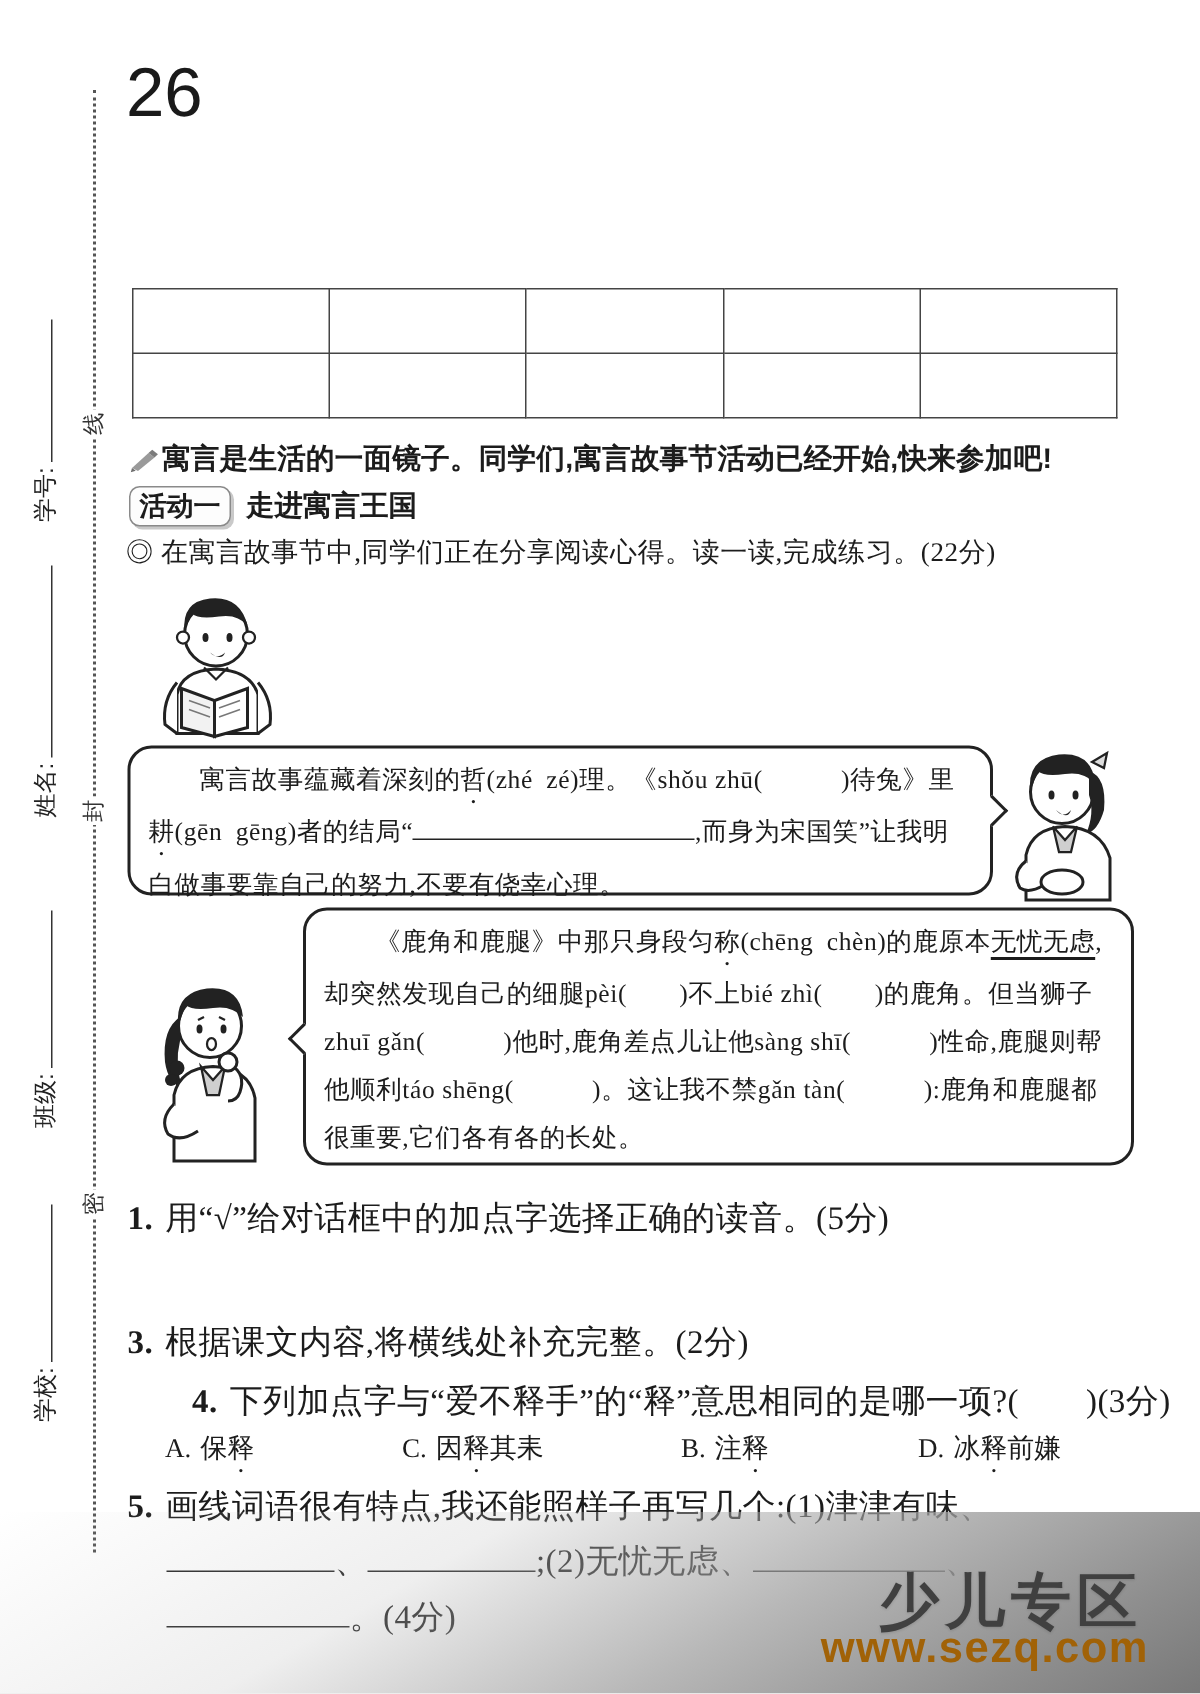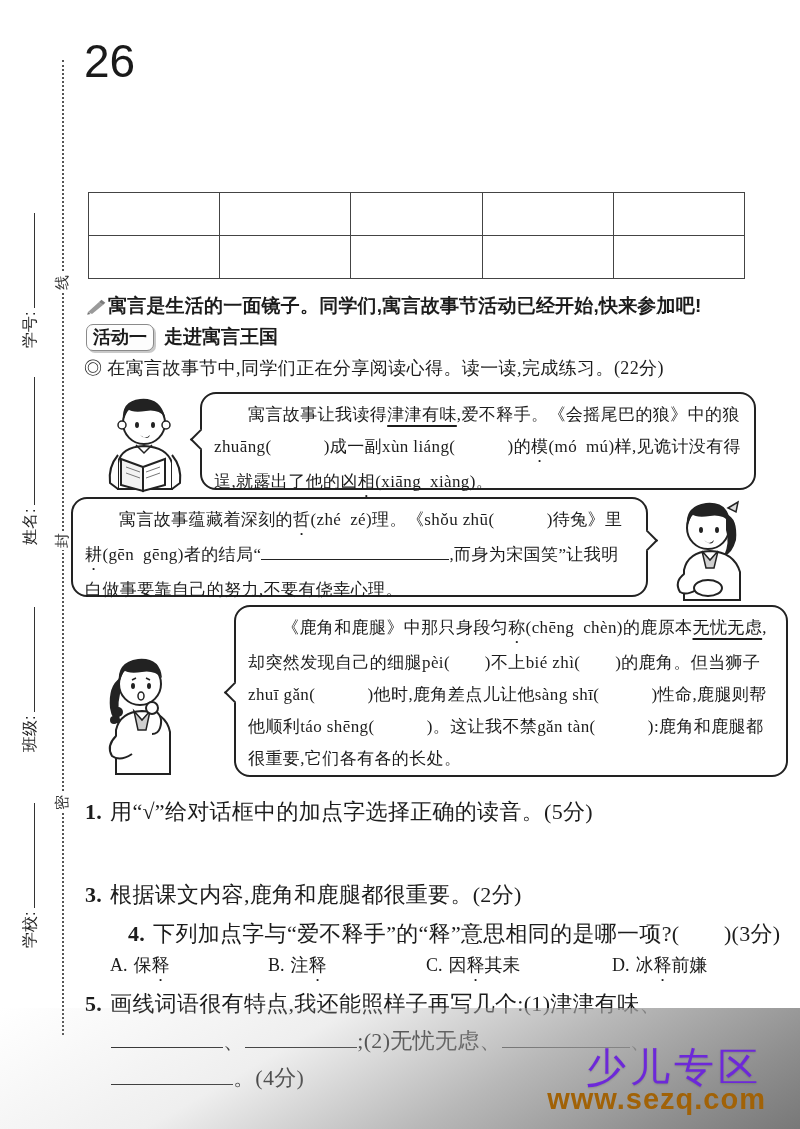--- a/index.html
+++ b/index.html
@@ -60,22 +60,22 @@
   
   .bubble {
     position:absolute; border:2px solid #222; border-radius:16px; background:#fff;
     font-size:17px; line-height:32px; letter-spacing:0.4px;
     padding:5px 12px 5px 12px; text-indent:2em;
   }
   .bubble .tail { position:absolute; width:15px; height:15px; background:#fff; }
   .tail-left  { left:-9px; border-left:2px solid #222; border-bottom:2px solid #222; transform:rotate(45deg); }
   .tail-right { right:-9px; border-right:2px solid #222; border-top:2px solid #222; transform:rotate(45deg); }
   .b1 { left:200px; top:392px; width:556px; height:98px; }
-  .b2 { left:71px;  top:497px; width:577px; height:100px; }
-  .b3 { left:202px; top:605px; width:554px; height:172px;margin-left:32px; }
+  .b2 { left:85px;  top:497px; width:577px; height:100px; }
+  .b3 { left:202px; top:605px; width:554px; height:172px; }
   .kid { position:absolute; }
   
   .u { text-decoration:underline; text-underline-offset:5px; text-decoration-thickness:1.5px; }
   .dotted {
     -webkit-text-emphasis:filled dot; -webkit-text-emphasis-position:under left;
     text-emphasis:filled dot; text-emphasis-position:under left;
   }
   .blank { display:inline-block; border-bottom:1.5px solid #222; height:0.95em; vertical-align:baseline; }
   
   .q { position:absolute; left:85px; width:675px; font-size:22px; line-height:34px; letter-spacing:0.3px; }
@@ -89,22 +89,22 @@
   .q5 .qbody { display:inline; }
   .q5wrap { padding-left:26px; text-indent:-26px; line-height:37px; }
   
   .wm-bg {
     position:absolute; left:0; right:0; top:1008px; height:121px; pointer-events:none;
     background:linear-gradient(150deg, rgba(190,190,190,0) 0%, rgba(190,190,190,0.25) 35%,
                rgba(160,160,160,0.75) 62%, #8f8f8f 85%, #787878 100%);
   }
   .wm-title {
     position:absolute; right:38px; top:1040px;
-    font-family:"Liberation Sans", sans-serif; font-weight:normal; font-size:40px;
-    color:#6d28d9; letter-spacing:4px; text-shadow:0 1px 2px rgba(0,0,0,0.15);
+    font-family:"Liberation Sans", sans-serif; font-weight:bold; font-size:40px;
+    color:#404040; letter-spacing:4px; text-shadow:0 1px 2px rgba(0,0,0,0.15);
   }
   .wm-url {
     position:absolute; right:34px; top:1083px;
     font-family:"Liberation Sans", sans-serif; font-weight:bold; font-size:29px;
     color:#a16207; letter-spacing:1px;
   }
 </style>
 </head>
 <body>
 
@@ -179,24 +179,20 @@
     <path d="M48 52 L56 60 L64 52" fill="none" stroke="#222" stroke-width="1.5"></path>
     <path d="M30 62 Q20 74 22 90 L30 96" fill="#fff" stroke="#222" stroke-width="2"></path>
     <path d="M84 62 Q94 74 92 90 L84 96" fill="#fff" stroke="#222" stroke-width="2"></path>
     <path d="M33 66 L55 74 L55 98 L33 92 Z" fill="#f2f2f2" stroke="#222" stroke-width="2"></path>
     <path d="M77 66 L55 74 L55 98 L77 92 Z" fill="#fff" stroke="#222" stroke-width="2"></path>
     <line x1="38" y1="74" x2="52" y2="79" stroke="#777" stroke-width="1"></line>
     <line x1="38" y1="80" x2="52" y2="85" stroke="#777" stroke-width="1"></line>
     <line x1="58" y1="79" x2="72" y2="74" stroke="#777" stroke-width="1"></line>
     <line x1="58" y1="85" x2="72" y2="80" stroke="#777" stroke-width="1"></line>
   </svg>
-  <div class="bubble b1">
-    <span class="tail tail-left" style="top:38px"></span>
-    <span><span>寓言故事让我读得</span><span class="u">津津有味</span><span>,爱不释手。《会摇尾巴的狼》中的狼zhuāng(　　　)成一副xùn liáng(　　　)的</span><span class="dotted">模</span><span>(mó mú)样,见诡计没有得逞,就露出了他的凶</span><span class="dotted">相</span><span>(xiāng xiàng)。</span></span>
-  </div>
 
   <svg class="kid" style="left:666px; top:496px" width="100" height="108" viewBox="0 0 100 108">
     <circle cx="42" cy="32" r="21" fill="#fff" stroke="#222" stroke-width="2"></circle>
     <path d="M21 32 Q18 10 40 7 Q62 5 64 26 Q56 18 44 20 Q30 22 26 18 Q23 25 21 32 Z" fill="#222"></path>
     <path d="M60 18 Q72 22 70 44 Q66 58 58 60 Q64 46 60 34 Z" fill="#222"></path>
     <path d="M62 12 L72 6 L70 16 Z" fill="#ddd" stroke="#222" stroke-width="1.5"></path>
     <ellipse cx="35" cy="34" rx="2" ry="3" fill="#222"></ellipse>
     <ellipse cx="51" cy="34" rx="2" ry="3" fill="#222"></ellipse>
     <path d="M38 44 Q43 50 48 44 Q46 51 38 44" fill="#222"></path>
     <path d="M18 74 Q22 56 44 55 Q68 56 74 76 L74 104 L18 104 Z" fill="#fff" stroke="#222" stroke-width="2"></path>
@@ -227,30 +223,30 @@
   </svg>
   <div class="bubble b3">
     <span class="tail tail-left" style="top:78px"></span>
     <span><span>《鹿角和鹿腿》中那只身段匀</span><span class="dotted">称</span><span>(chēng chèn)的鹿原本</span><span class="u">无忧无虑</span><span>,却突然发现自己的细腿pèi(　　)不上bié zhì(　　)的鹿角。但当狮子zhuī gǎn(　　　)他时,鹿角差点儿让他sàng shī(　　　)性命,鹿腿则帮他顺利táo shēng(　　　)。这让我不禁gǎn tàn(　　　):鹿角和鹿腿都很重要,它们各有各的长处。</span></span>
   </div>
 
   <div class="q q1">
     <span class="qnum">1.</span><span><span>用“√”给对话框中的加点字选择正确的读音。(5分)</span></span>
   </div>
   <div class="q q3">
-    <span class="qnum">3.</span><span><span>根据课文内容,鹿角和鹿腿都很重要。(2分)</span></span>
+    <span class="qnum">3.</span><span><span>根据课文内容,将横线处补充完整。(2分)</span></span>
   </div>
   <div class="q q4">
     <span class="qnum">4.</span><span><span>下列加点字与“爱不释手”的“释”意思相同的是哪一项?(　　)(3分)</span></span>
   </div>
 
   <div class="opts">
     <span class="opt o0"><span class="olabel">A.</span><span><span>保</span><span class="dotted">释</span></span></span>
+    <span class="opt o2"><span class="olabel">C.</span><span><span>因</span><span class="dotted">释</span><span>其耒</span></span></span>
     <span class="opt o1"><span class="olabel">B.</span><span><span>注</span><span class="dotted">释</span></span></span>
-    <span class="opt o2"><span class="olabel">C.</span><span><span>因</span><span class="dotted">释</span><span>其耒</span></span></span>
     <span class="opt o3"><span class="olabel">D.</span><span><span>冰</span><span class="dotted">释</span><span>前嫌</span></span></span>
   </div>
 
   <div class="q q5">
     <div class="q5wrap">
       <span class="qnum">5.</span><span class="qbody"><span>画线词语很有特点,我还能照样子再写几个:(1)津津有味、</span><span class="blank" style="width: 112px;"></span><span>、</span><span class="blank" style="width: 112px;"></span><span>;(2)无忧无虑、</span><span class="blank" style="width: 128px;"></span><span>、</span><span class="blank" style="width: 122px;"></span><span>。(4分)</span></span>
     </div>
   </div>
 
   <div class="wm-bg"></div>

